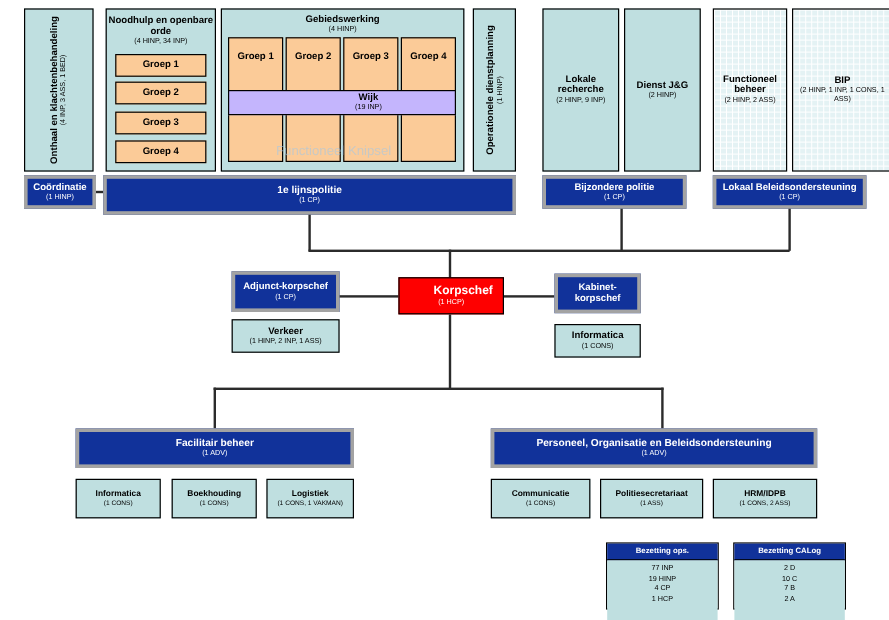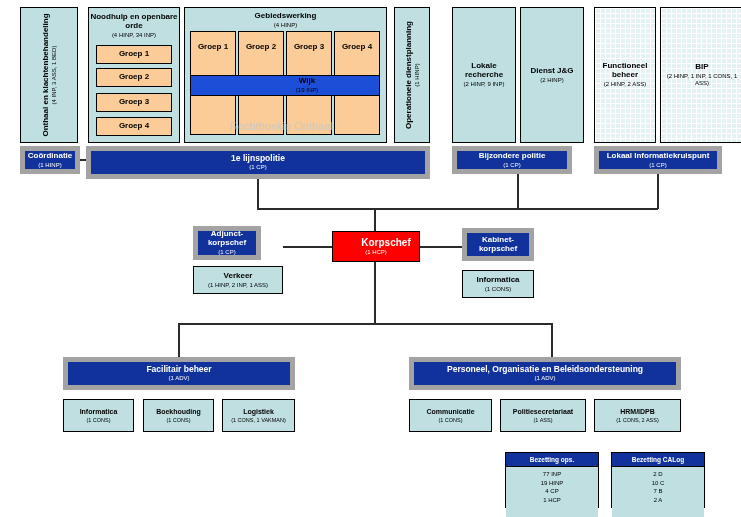--- a/index.html
+++ b/index.html
@@ -11,23 +11,23 @@
     overflow:hidden;
     color:#000;
   }
   .canvas{position:absolute;left:0;top:0;width:741px;height:517px;}
 
   
   .bx{position:absolute;box-sizing:border-box;border:1px solid #000;
       display:flex;flex-direction:column;align-items:center;justify-content:center;
       text-align:center;line-height:1.12;}
   .cyan{background:#bfdfe0;}
-  .cyan2{background:#1d4ed8;padding-left:44px;}
+  .cyan2{background:#c4b5fd;padding-left:44px;}
   .orange{background:#fbcb98;}
-  .navy{background:#11329a;border:5px solid #a3a3a3;color:#fff;}
+  .navy{background:#11329a;border:3px solid #a3a3a3;color:#fff;}
   .red{background:#fe0000;border:1px solid #000;color:#fff;}
   .grid{background:#e4f2f4;
         background-image:
           linear-gradient(to right,#ffffff 1px,transparent 1px),
           linear-gradient(to bottom,#ffffff 1px,transparent 1px);
         background-size:5px 5px;}
 
   .t1{font-size:8px;font-weight:bold;}
   .t2{font-size:6px;font-weight:normal;margin-top:1px;}
   .t1s{font-size:7px;font-weight:bold;}
@@ -91,21 +91,21 @@
     <div class="t1">Groep 3</div>
   </div>
   <div class="bx orange" style="left:334px;top:31px;width:46px;height:104px;justify-content:flex-start;padding-top:11px;">
     <div class="t1">Groep 4</div>
   </div>
 
   <div class="bx cyan2" style="left:190px;top:75px;width:190px;height:21px;">
     <div class="t1">Wijk</div>
     <div class="t2">(19 INP)</div>
   </div>
-  <div class="wm" style="left:230px;top:120px;">Rechthoekig Onthaal</div>
+  <div class="wm" style="left:230px;top:120px;">Functioneel Knipsel</div>
 
   <div class="rotwrap cyan" style="left:394px;top:7px;width:36px;height:136px;">
     <div class="rot" style="text-align:center;">
       <div class="t1">Operationele dienstplanning</div>
       <div class="t2">(1 HINP)</div>
     </div>
   </div>
 
   <div class="bx cyan" style="left:452px;top:7px;width:64px;height:136px;">
     <div class="t1">Lokale recherche</div>
@@ -134,32 +134,32 @@
   <div class="ln lnh" style="left:80px;top:159px;width:6px;"></div>
   <div class="bx navy" style="left:86px;top:146px;width:344px;height:33px;">
     <div class="t1b">1e lijnspolitie</div>
     <div class="t2">(1 CP)</div>
   </div>
   <div class="bx navy" style="left:452px;top:146px;width:120px;height:28px;">
     <div class="t1">Bijzondere politie</div>
     <div class="t2">(1 CP)</div>
   </div>
   <div class="bx navy" style="left:594px;top:146px;width:128px;height:28px;">
-    <div class="t1">Lokaal Informatiekruispunt</div>
+    <div class="t1">Lokaal Beleidsondersteuning</div>
     <div class="t2">(1 CP)</div>
   </div>
 
   <div class="ln lnv" style="left:257px;top:179px;height:30px;"></div>
   <div class="ln lnv" style="left:517px;top:174px;height:35px;"></div>
   <div class="ln lnv" style="left:657px;top:174px;height:35px;"></div>
 
   <div class="ln lnh" style="left:257px;top:208px;width:401px;"></div>
   <div class="ln lnv" style="left:374px;top:208px;height:25px;"></div>
 
-  <div class="bx navy" style="left:193px;top:226px;width:68px;height:34px;">
+  <div class="bx navy" style="left:193px;top:226px;width:90px;height:34px;">
     <div class="t1">Adjunct-korpschef</div>
     <div class="t2">(1 CP)</div>
   </div>
   <div class="ln lnh" style="left:283px;top:246px;width:49px;"></div>
 
   <div class="bx red" style="left:332px;top:231px;width:88px;height:31px;">
     <div class="t1r">Korpschef</div>
     <div class="t2">(1 HCP)</div>
   </div>
 

